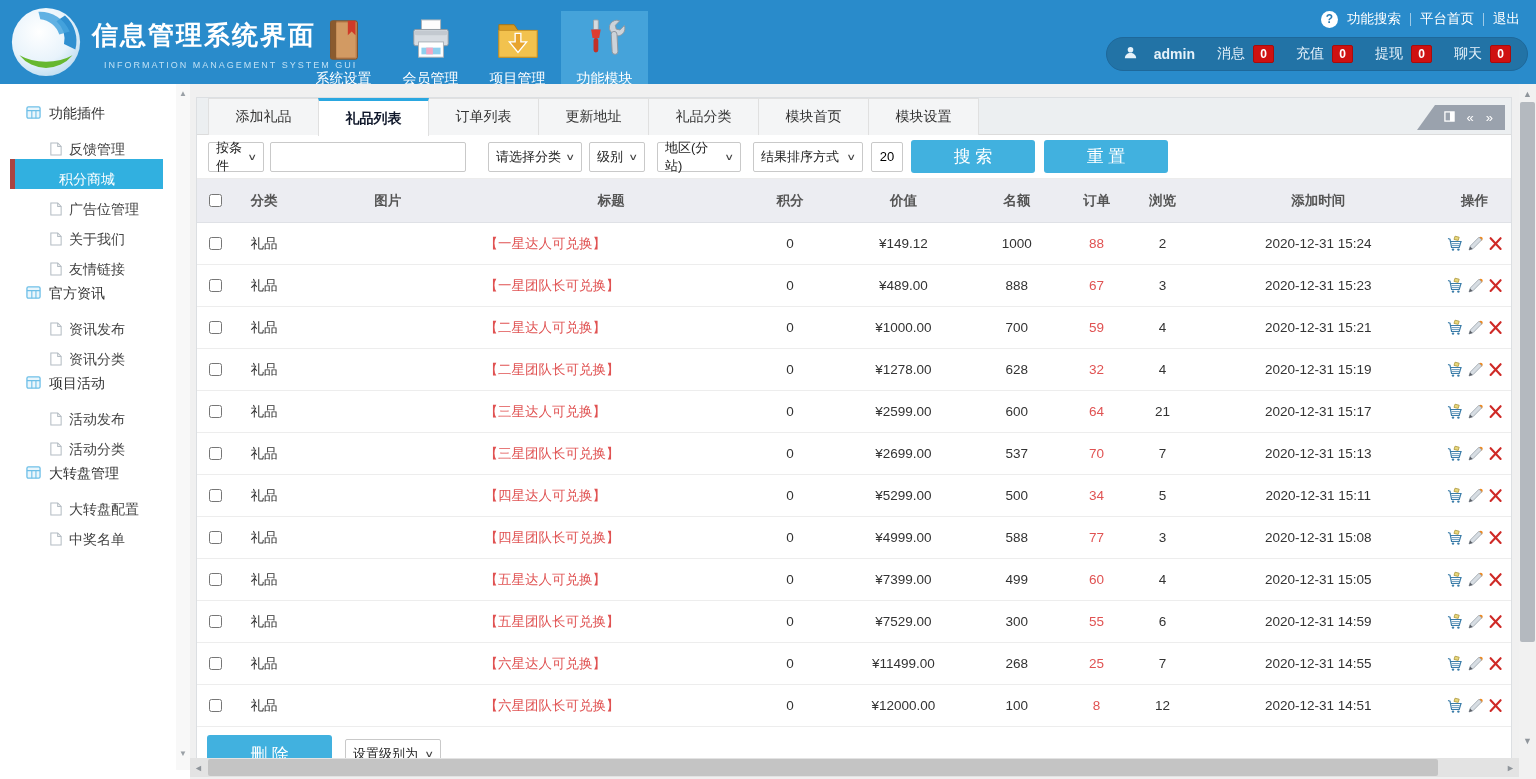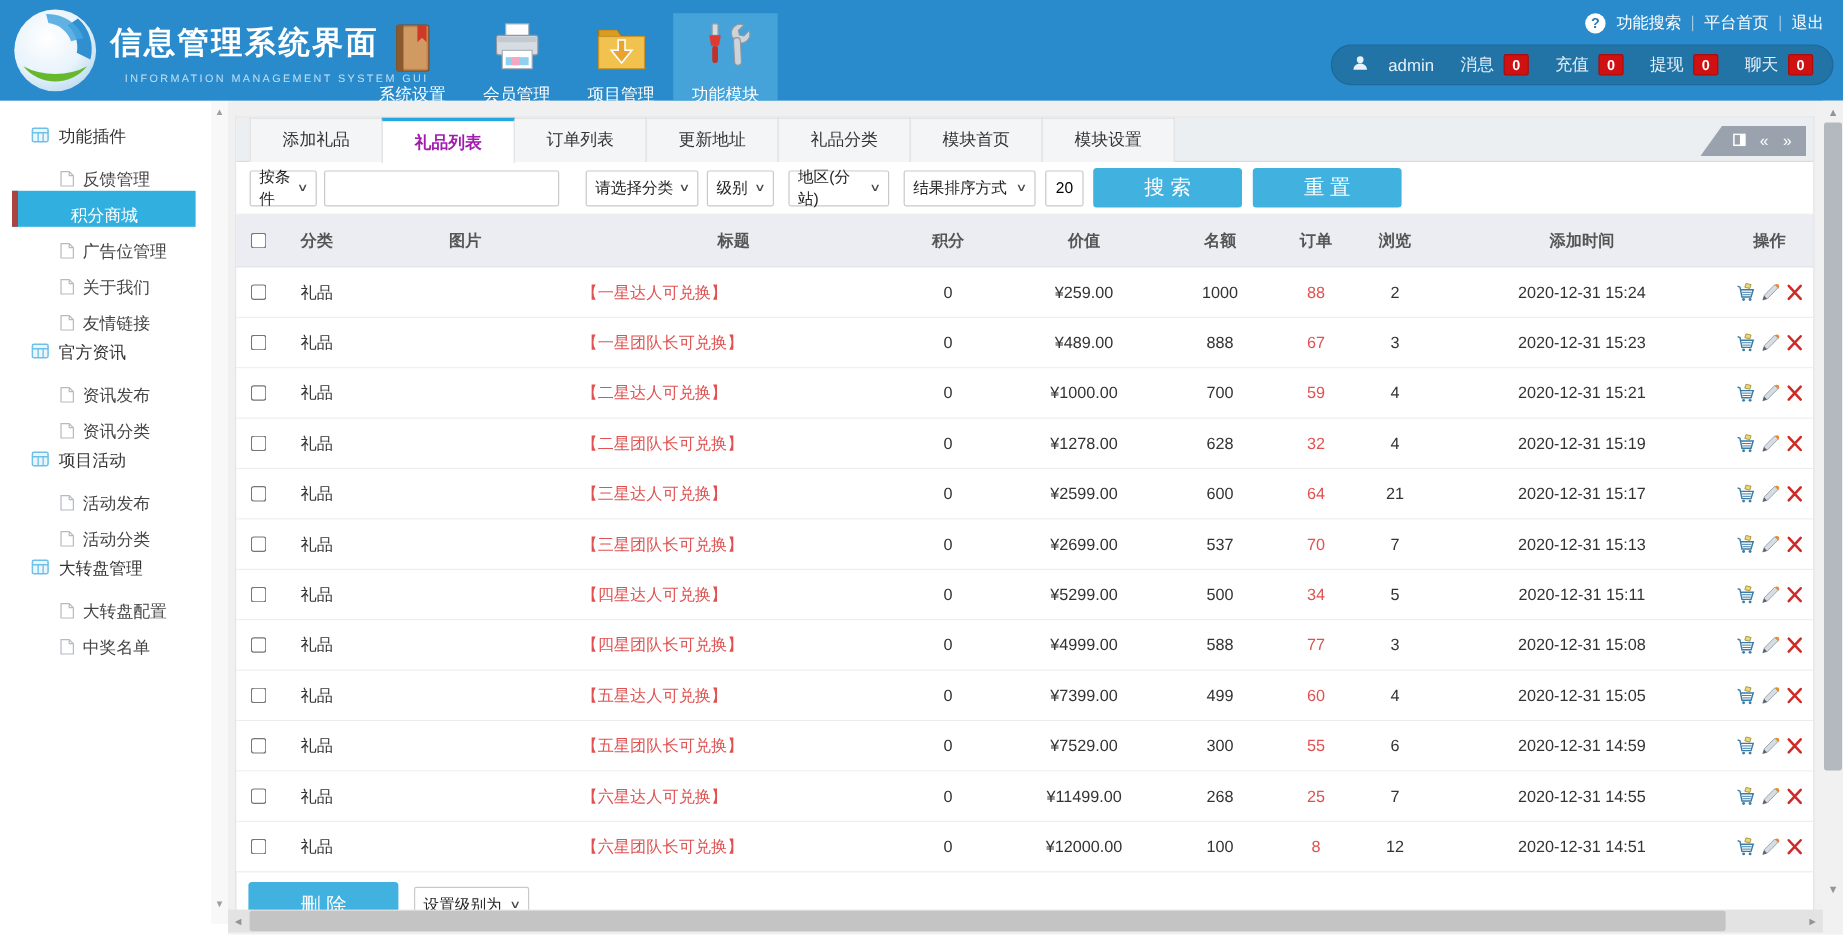--- a/index.html
+++ b/index.html
@@ -24,21 +24,21 @@
 
   .quicklinks { position:absolute; right:16px; top:10px; display:flex; align-items:center;
     gap:9px; color:#fff; font-size:13.5px; }
   .qdiv { width:1px; height:13px; background:rgba(255,255,255,.55); }
   .help-badge { width:17px; height:17px; border-radius:50%; background:#fff; color:#2a7cb4;
     font-size:12px; font-weight:bold; display:flex; align-items:center; justify-content:center; }
 
   .userbar { position:absolute; right:8px; top:37px; height:34px; border-radius:17px;
     background:#2273a6; border:1px solid #1e689a; display:flex; align-items:center;
     padding:0 16px; color:#e6f2fa; font-size:14px; }
-  .userbar .uname { margin-left:16px; }
+  .userbar .uname { margin-left:16px;font-weight:bold; }
   .counter { display:flex; align-items:center; margin-left:22px; }
   .counter .badge { min-width:21px; height:18px; margin-left:8px; background:#cf1111;
     border:1px solid #a80c0c; border-radius:2px; color:#fff; font-size:12px; font-weight:bold;
     display:flex; align-items:center; justify-content:center; padding:0 3px; }
 
   
   .workspace-bg { position:absolute; left:190px; top:84px; width:1346px; height:695px; background:#f0f0f0; }
 
   
   .sidebar { position:absolute; left:0; top:84px; width:176px; height:695px; background:#fff; padding-top:15px; }
@@ -56,21 +56,21 @@
   
   .panel { position:absolute; left:196px; top:97px; width:1316px; height:673px;
     background:#fff; border:1px solid #dcdfe2; }
 
   .tabstrip { position:relative; height:37px; background:#eceff1; border-bottom:1px solid #dcdcdc;
     display:flex; padding-left:11px; }
   .tab { width:111px; height:37px; display:flex; align-items:center; justify-content:center;
     font-size:14px; color:#333; background:#f4f5f6; border:1px solid #e0e0e0; border-bottom:none;
     margin-left:-1px; cursor:pointer; }
   .tab:first-child { margin-left:0; }
-  .tab.active { background:#fff; border-top:3px solid #2aa7e0; font-weight:bold; color:#a21caf;
+  .tab.active { background:#fff; border-top:3px solid #2aa7e0; font-weight:bold; color:#0f172a;
     position:relative; z-index:2; height:38px; }
   .corner-widget { position:absolute; right:6px; top:7px; width:88px; height:25px; background:#9aa2ad;
     clip-path:polygon(18px 0,100% 0,100% 100%,0 100%); display:flex; align-items:center;
     justify-content:flex-end; gap:12px; padding-right:12px; color:#fff; font-size:13px; cursor:pointer; }
 
   
   .filterbar { height:44px; display:flex; align-items:center; padding-left:11px;
     background:#fff; border-bottom:1px solid #ececec; }
   .fselect { height:30px; border:1px solid #c9c9c9; border-radius:2px; background:#fff;
     display:flex; align-items:center; justify-content:space-between; padding:0 7px;
@@ -484,21 +484,21 @@
 
     <div id="rows-mount">
   <div class="trow">
     <div class="c col-check">
             <input type="checkbox" style="">
           </div>
     <div class="c col-cat">礼品</div>
     <div class="c col-img"></div>
     <div class="c col-title red">【一星达人可兑换】</div>
     <div class="c col-points">0</div>
-    <div class="c col-price">¥259.00</div>
+    <div class="c col-price">¥149.12</div>
     <div class="c col-quota">1000</div>
     <div class="c col-orders red">88</div>
     <div class="c col-views">2</div>
     <div class="c col-time">2020-12-31 15:24</div>
     <div class="c col-ops">
       <span class="op-ic">
         <svg width="17" height="17" viewBox="0 0 17 17">
           <path d="M9 1.2l4.2 1-1 3.2-4.2-1z" fill="#e9d87c" stroke="#ab973d" stroke-width=".8"></path>
           <path d="M2 3.5l2 .8 1.6 8.2h7.6l1.8-6H5" fill="none" stroke="#3a7ca8" stroke-width="1.2"></path>
           <path d="M5.6 8.6h8M6 10.6h7" stroke="#3a7ca8" stroke-width=".8"></path>

